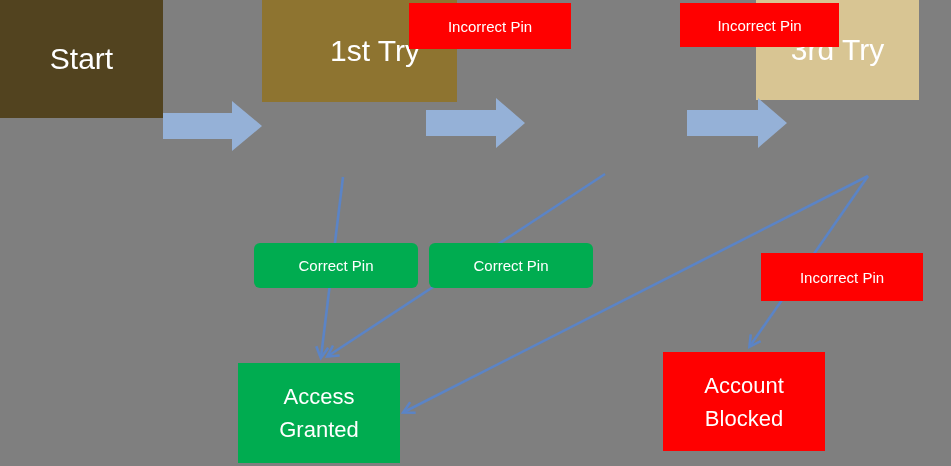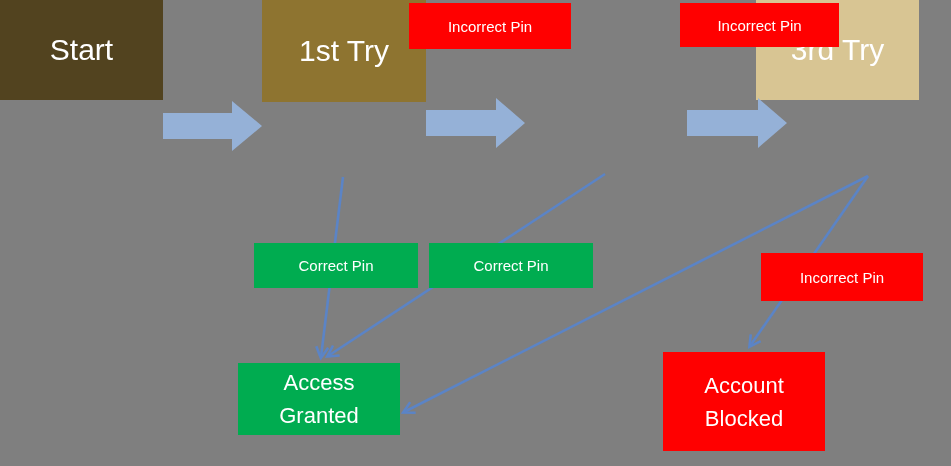--- a/index.html
+++ b/index.html
@@ -16,30 +16,30 @@
     display: flex;
     align-items: center;
     justify-content: center;
     text-align: center;
     color: #ffffff;
   }
   .node { font-size: 30px; }
   .pill { font-size: 15px; margin-left: 16px; }
   .node-small { font-size: 22px; line-height: 1.5; }
   
-  .n-start  { left: 0;   top: 78; width: 163px; height: 100px;  background: #52431f; }
-  .n-try1   { left: 262px; top: 75; width: 164px; height: 102px; background: #8e7430; }
+  .n-start  { left: 0;   top: 78; width: 163px; height: 118px;  background: #52431f; }
+  .n-try1   { left: 262px; top: 75; width: 164px; height: 102px; background: #8e7430; padding-left: 31px; }
   .n-try2   { left: 525px; top: 74; width: 162px; height: 100px; background: #bfa04a; }
   .n-try3   { left: 756px; top: 74; width: 163px; height: 100px; background: #d8c593; }
   
-  .n-access  { left: 238px; top: 363px; width: 162px; height: 72px; background: #00ac50; padding: 0 18px; box-sizing: border-box; }
+  .n-access  { left: 238px; top: 363px; width: 162px; height: 100px; background: #00ac50; padding: 0 18px; box-sizing: border-box; }
   .n-blocked { left: 663px; top: 352px; width: 162px; height: 99px;  background: #ff0000; padding: 0 18px; box-sizing: border-box; }
   
   .p-red   { background: #ff0000; }
-  .p-green { background: #00ac50; }
+  .p-green { background: #00ac50; border-radius: 6px; }
   .p-inc1 { left: 393px; top: 3px;   width: 162px; height: 46px; }
   .p-inc2 { left: 664px; top: 3px;   width: 159px; height: 44px; }
   .p-cor1 { left: 238px; top: 243px; width: 164px; height: 45px; }
   .p-cor2 { left: 413px; top: 243px; width: 164px; height: 45px; }
   .p-inc3 { left: 745px; top: 253px; width: 162px; height: 48px; }
   
   svg.layer { position: absolute; left: 0; top: 0; width: 951px; height: 466px; pointer-events: none; }
   .z1 { z-index: 1; }  
   .z2 { z-index: 2; }  
   .z3 { z-index: 3; }  

